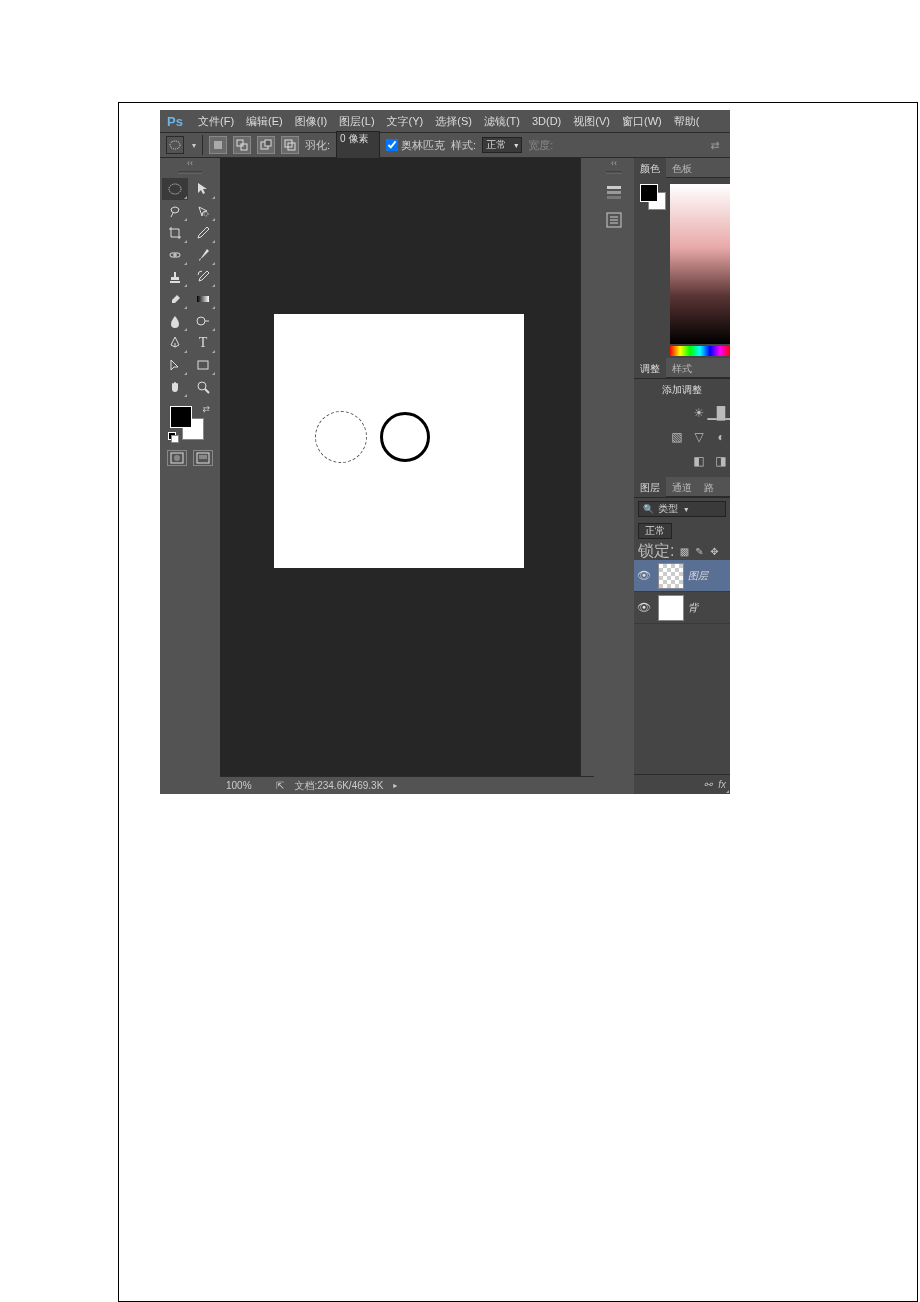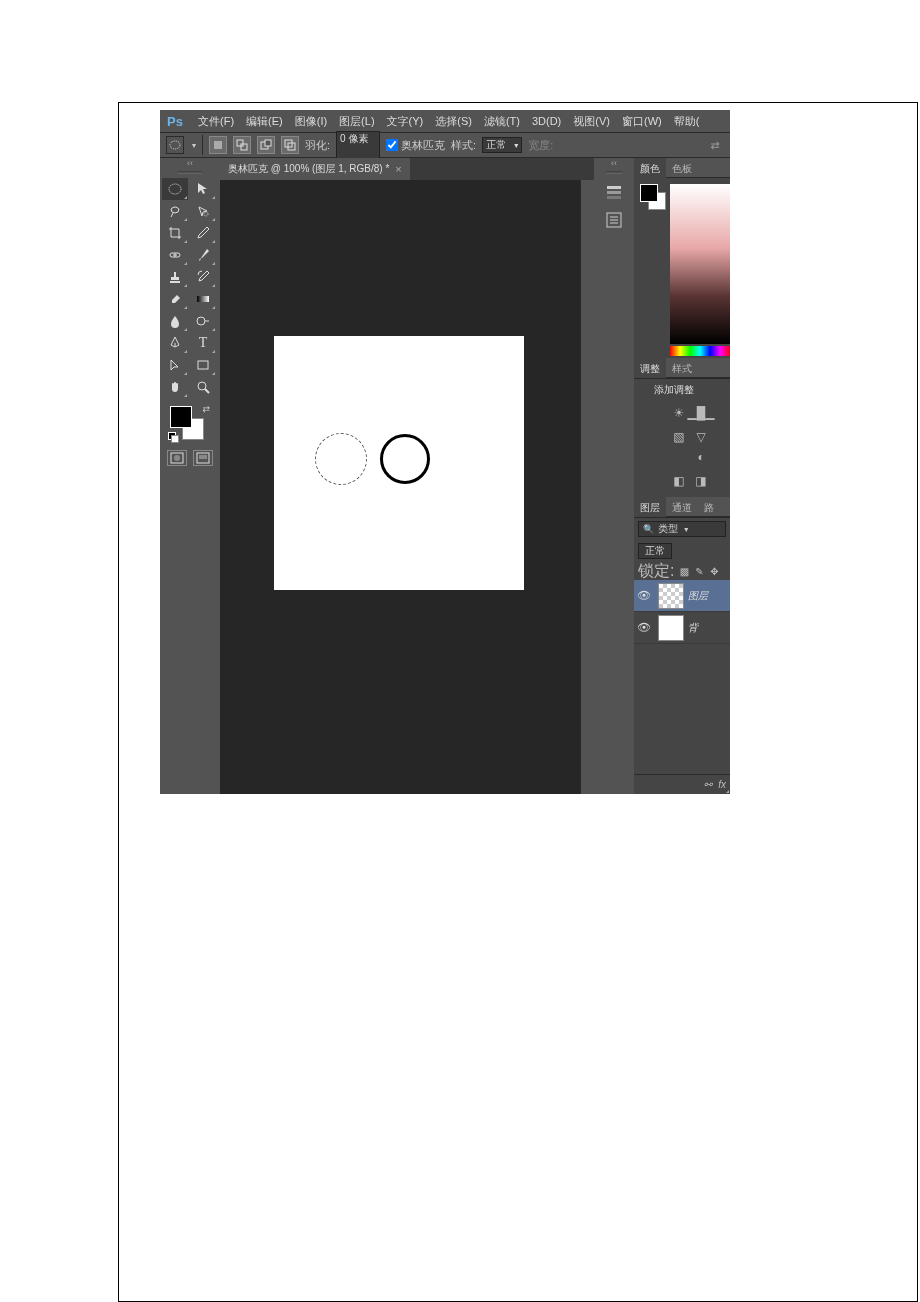--- a/index.html
+++ b/index.html
@@ -61,21 +61,21 @@
 .mid-btn svg { display:block; }
 .right-panels { width:96px; background:#454545; display:flex; flex-direction:column; font-size:10px; overflow:hidden; }
 .panel-tabs { height:20px; background:#535353; display:flex; border-bottom:1px solid #2a2a2a; }
 .ptab { padding:11px 6px; display:flex; align-items:center; color:#bbb; cursor:pointer; }
 .ptab.active { background:#454545; color:#ddd; }
 .color-panel { height:180px; background:#454545; position:relative; }
 .fg-mini { position:absolute; left:6px; top:6px; width:18px; height:18px; background:#000; border:1px solid #fff; }
 .bg-mini { position:absolute; left:14px; top:14px; width:18px; height:18px; background:#fff; border:1px solid #888; }
 .color-field { position:absolute; left:36px; top:6px; right:0; height:160px; background:linear-gradient(to bottom,#fff 0%,#e8a8a8 40%,#5a3434 70%,#000 100%); }
 .hue-slider { position:absolute; left:36px; bottom:2px; right:0; height:10px; background:linear-gradient(to right,#f00,#ff0,#0f0,#0ff,#00f,#f0f,#f00); }
-.adjust-panel { background:#454545; padding:4px 20px; border-top:1px solid #2a2a2a; }
+.adjust-panel { background:#454545; padding:4px 0; border-top:1px solid #2a2a2a;text-align:center; }
 .adjust-title { margin-bottom:4px; color:#ddd; }
 .adjust-icons { display:flex; flex-wrap:wrap; gap:4px; justify-content:flex-end; padding:4px 0; }
 .adj-icon { width:18px; height:16px; color:#bbb; display:flex; align-items:center; justify-content:center; font-size:12px; }
 .layers-panel { flex:1; background:#454545; border-top:1px solid #2a2a2a; display:flex; flex-direction:column; }
 .layers-filter { height:22px; display:flex; align-items:center; padding:0 4px; gap:4px; }
 .lf-select { flex:1; height:16px; background:#3a3a3a; border:1px solid #222; display:flex; align-items:center; padding:0 4px; color:#ccc; gap:4px; }
 .lf-icon { font-size:9px; }
 .blend-row { height:22px; display:flex; align-items:center; padding:0 4px; }
 .blend-select { height:16px; background:#3a3a3a; border:1px solid #222; padding:0 6px; color:#ddd; display:flex; align-items:center; }
 .lock-row { height:18px; display:flex; align-items:center; padding:0 4px; gap:4px; color:#bbb; }
@@ -315,31 +315,31 @@
               <svg width="14" height="12">
                 <rect x="1" y="1" width="12" height="10" fill="none" stroke="#ddd"></rect>
                 <rect x="3" y="3" width="8" height="4" fill="#888"></rect>
               </svg>
               <div class="tool-tri"></div>
             </div>
         </div>
       </div>
 
       <div class="doc-area">
-        <div class="doc-tabs">
-          <div class="doc-tab">
-            <span>奥林匹克 @ 100% (图层 1, RGB/8) *</span>
-            <span class="doc-tab-close">×</span>
-          </div>
-        </div>
         <div class="canvas-wrap">
           <div class="canvas"></div>
           <div class="marquee"></div>
           <div class="ring"></div>
           <div class="scrollbar-v"></div>
+        </div>
+        <div class="status-bar">
+          <span class="status-zoom">100%</span>
+          <span>⇱</span>
+          <span>文档:234.6K/469.3K</span>
+          <span class="status-arrow">▸</span>
         </div>
       </div>
 
       <div class="mid-gutter">
         <div class="mid-collapse">‹‹</div>
         <div class="mid-grip">
             <div></div>
           </div>
         <div class="mid-btn">
             <svg width="18" height="18">

